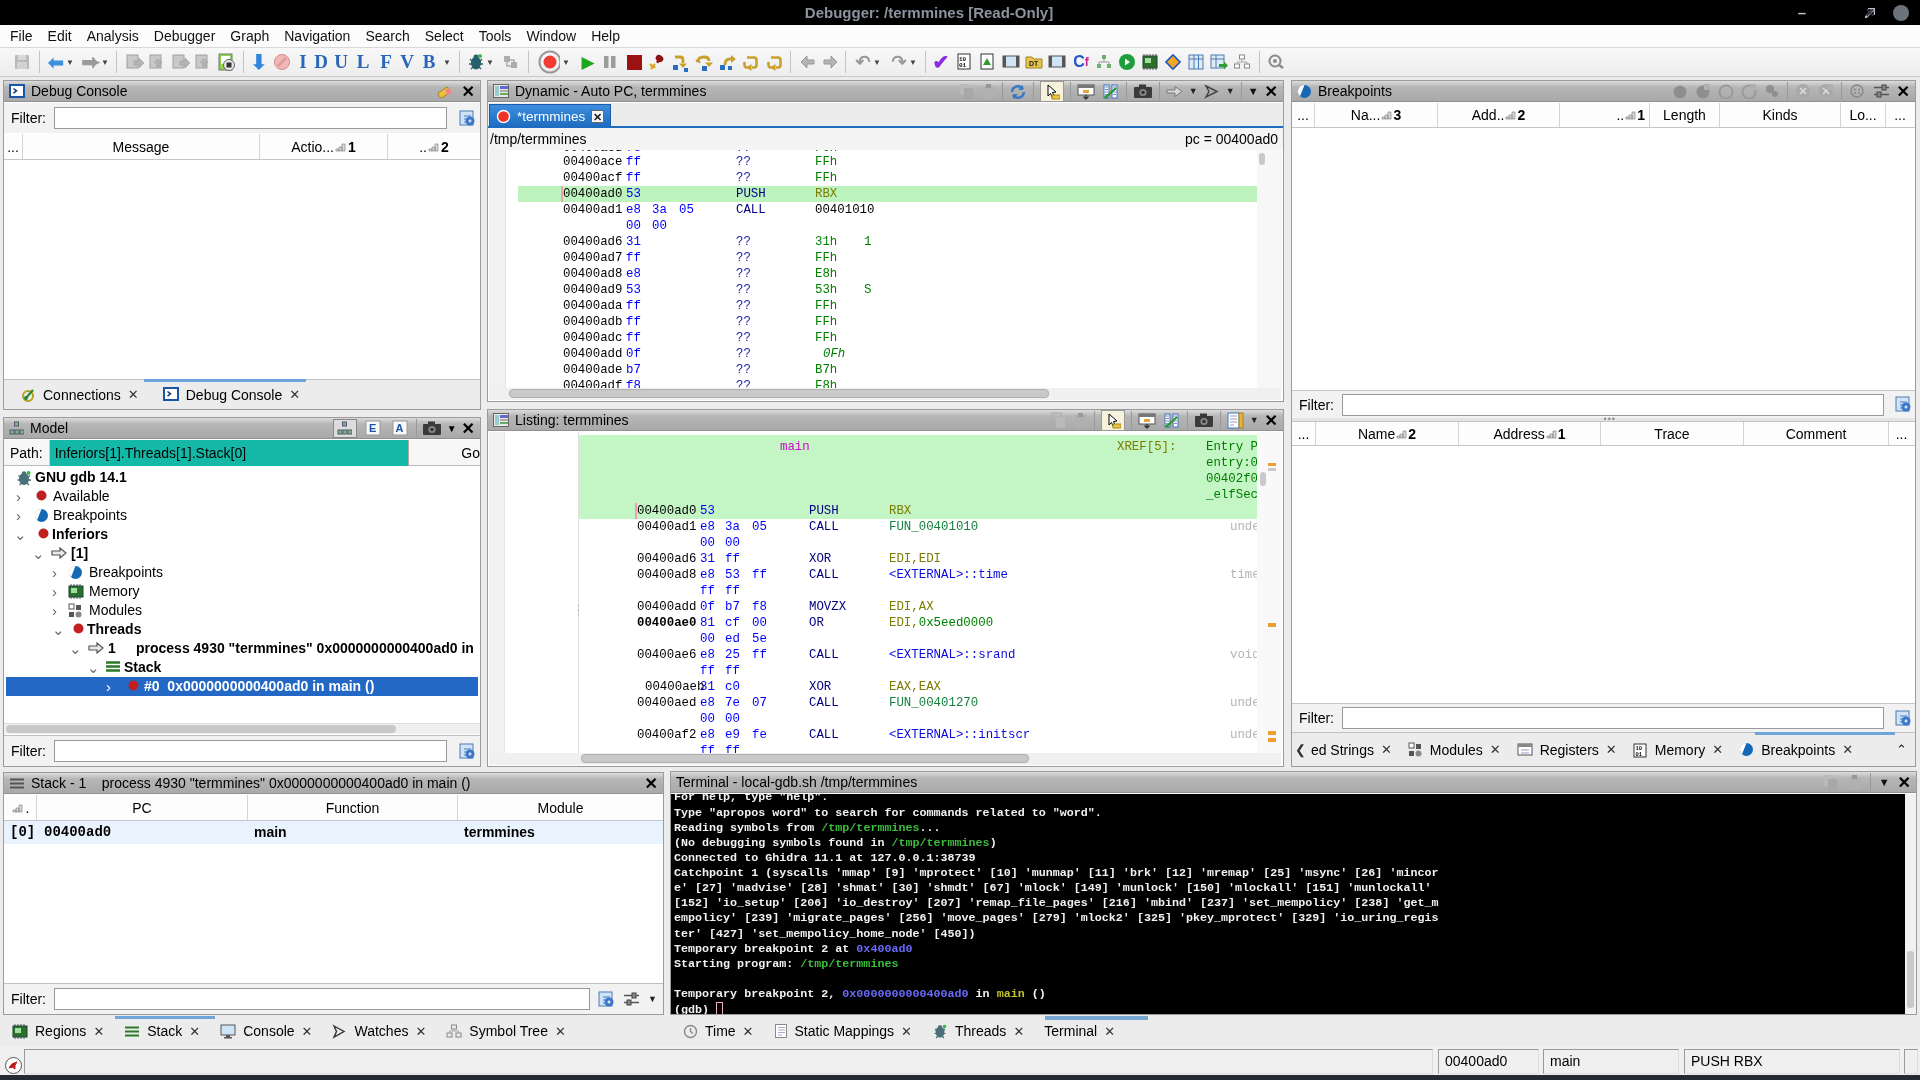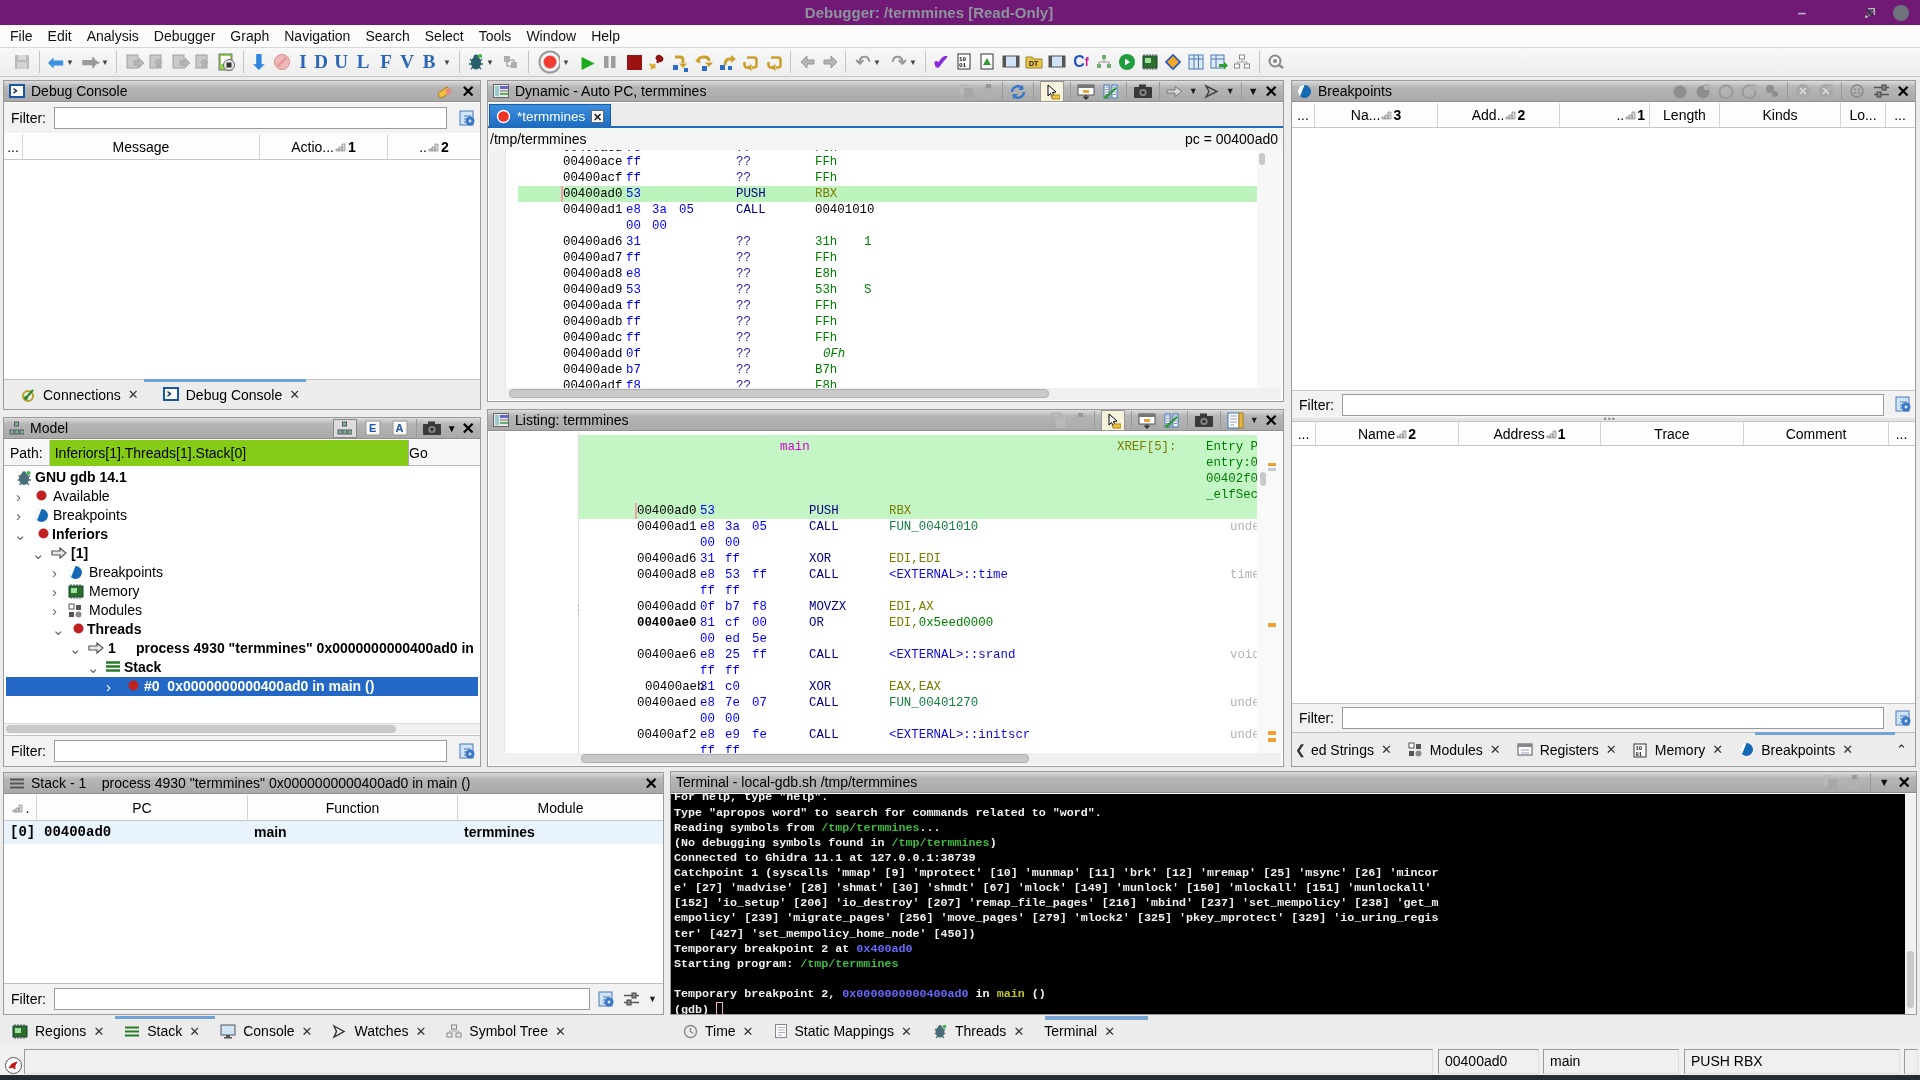--- a/index.html
+++ b/index.html
@@ -1,17 +1,17 @@
 <!DOCTYPE html>
 <html><head>
 <meta charset="utf-8">
 <style>
 * { margin:0; padding:0; box-sizing:border-box; }
 html,body { width:1920px; height:1080px; overflow:hidden; font-family:"Liberation Sans", sans-serif; background:#ececec; }
-#titlebar { position:absolute; left:0; top:0; width:1920px; height:25px; background:#701a75; color:#8d939e; font-size:15px; font-weight:bold; text-align:center; line-height:25px; text-indent:-62px; }
+#titlebar { position:absolute; left:0; top:0; width:1920px; height:25px; background:#000000; color:#8d939e; font-size:15px; font-weight:bold; text-align:center; line-height:25px; text-indent:-62px; }
 #menubar { position:absolute; left:0; top:25px; width:1920px; height:23px; background:#fcfcfc; border-bottom:1px solid #d8d8d8; font-size:14px; color:#111; display:flex; align-items:center; }
 #menubar span { padding:0 7.5px; }
 #toolbar { position:absolute; left:0; top:48px; width:1920px; height:29px; background:linear-gradient(#f8f8f8,#ededed); border-bottom:1px solid #c8c8c8; }
 .ti { position:absolute; top:4px; height:20px; display:flex; align-items:center; justify-content:center; font-size:15px; }
 .tsep { position:absolute; top:3px; width:1px; height:22px; background:#c4c4c4; }
 .panel { position:absolute; border:1px solid #9b9b9b; background:#ffffff; }
 .ptitle { position:absolute; left:0; top:0; right:0; height:21px; background:linear-gradient(#dcdcdc 0%,#b6b6b6 30%,#a9a9a9 100%); border-bottom:1px solid #909090; display:flex; align-items:center; padding:0 5px; font-size:14px; color:#000; gap:6px; white-space:nowrap; }
 .ptools { margin-left:auto; display:flex; align-items:center; gap:8px; }
 .filterrow { position:absolute; left:0; right:0; height:30px; background:#f2f2f2; display:flex; align-items:center; font-size:14px; padding-left:7px; gap:8px; }
 .fbox { height:22px; background:#fff; border:1px solid #9a9a9a; flex:1; }
@@ -828,22 +828,22 @@
             <rect x="6" y="1.5" width="7" height="4" fill="#3a3a3a"></rect>
             <circle cx="10" cy="9.5" r="3.6" fill="#888"></circle>
             <circle cx="10" cy="9.5" r="1.8" fill="#333"></circle>
           </svg>
       <span style="font-size:10px;">▼</span>
       <span style="font-weight:bold;font-size:16px;">✕</span>
     </div>
   </div>
   <div style="position:absolute;left:0;top:22px;right:0;height:26px;background:#f6f6f6;border-bottom:1px solid #bbb;display:flex;align-items:center;font-size:14px;">
     <span style="padding:0 6px;">Path:</span>
-    <div style="flex:1;height:26px;background:#84cc16;border-left:1px solid #ccc;border-right:1px solid #aaa;display:flex;align-items:center;padding-left:5px;">Inferiors[1].Threads[1].Stack[0]</div>
-    <div style="width:71px;text-align:left;">Go</div>
+    <div style="flex:1;height:26px;background:#14b8a6;border-left:1px solid #ccc;border-right:1px solid #aaa;display:flex;align-items:center;padding-left:5px;">Inferiors[1].Threads[1].Stack[0]</div>
+    <div style="width:71px;text-align:right;">Go</div>
   </div>
   <div id="modeltree" style="position:absolute;left:0;top:48px;right:0;bottom:62px;background:#fff;font-size:14px;">
     <div class="trow" style="top:2px;">
           <span class="ic" style="left:10px;"><svg width="17" height="16">
               <ellipse cx="8" cy="9" rx="5" ry="6" fill="#4a6f7a"></ellipse>
               <circle cx="8" cy="3.5" r="2.2" fill="#4a6f7a"></circle>
               <path d="M2.5 5.5 L5.5 8 M14 5.5 L11 8 M1.5 10 h4 M15 10 h-4 M3.5 15 l3-3 M13 15 l-3-3" stroke="#4a6f7a" stroke-width="1.3"></path>
               <circle cx="12.5" cy="3" r="2" fill="#39b54a"></circle>
             </svg></span>
           <b style="left:29px;">GNU gdb 14.1</b>

